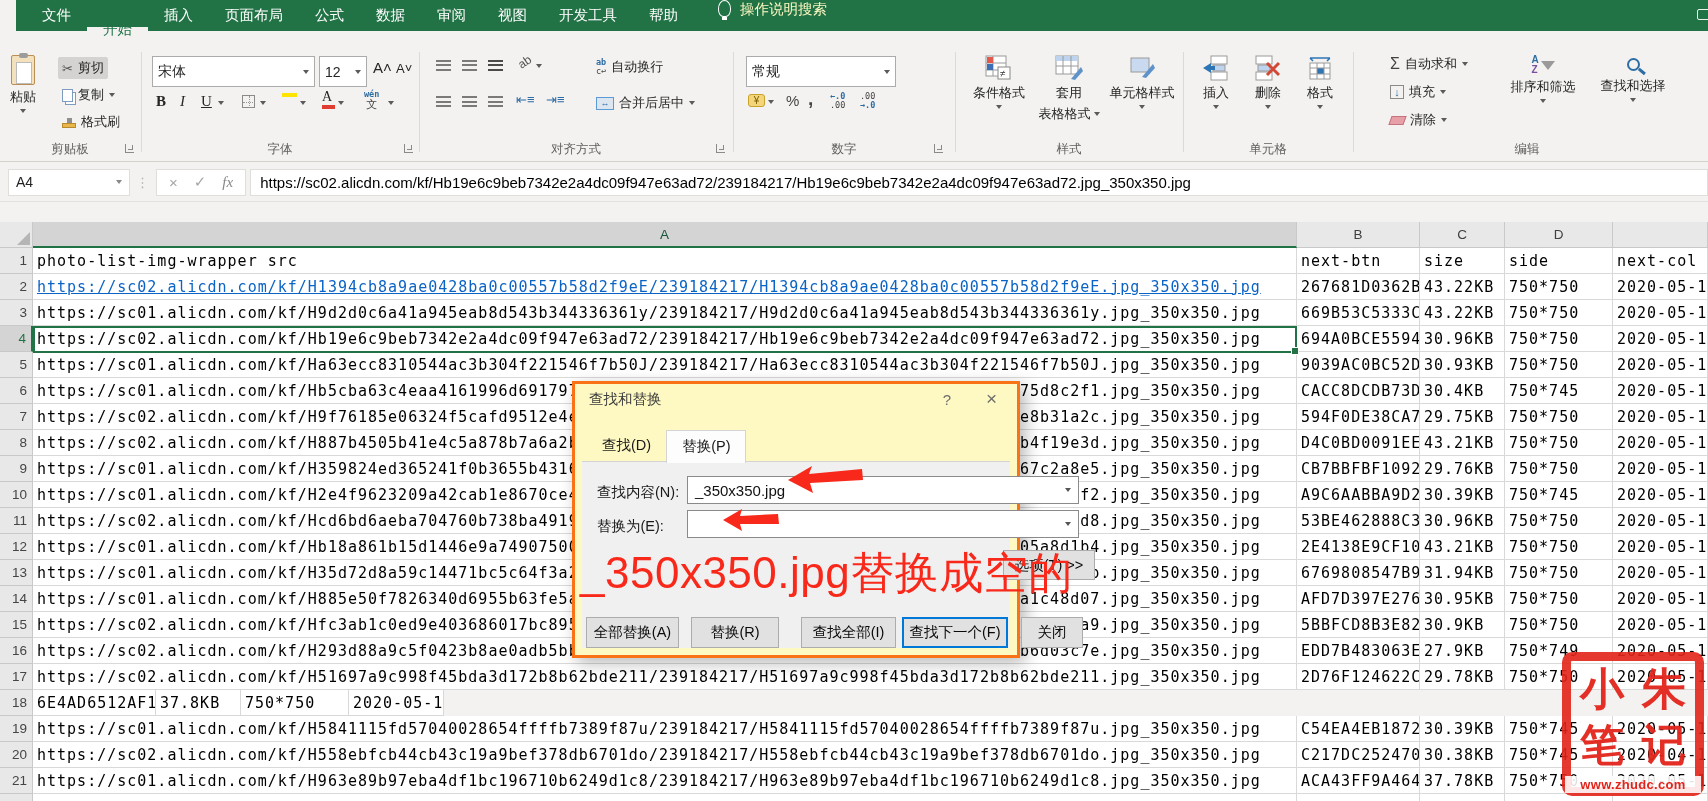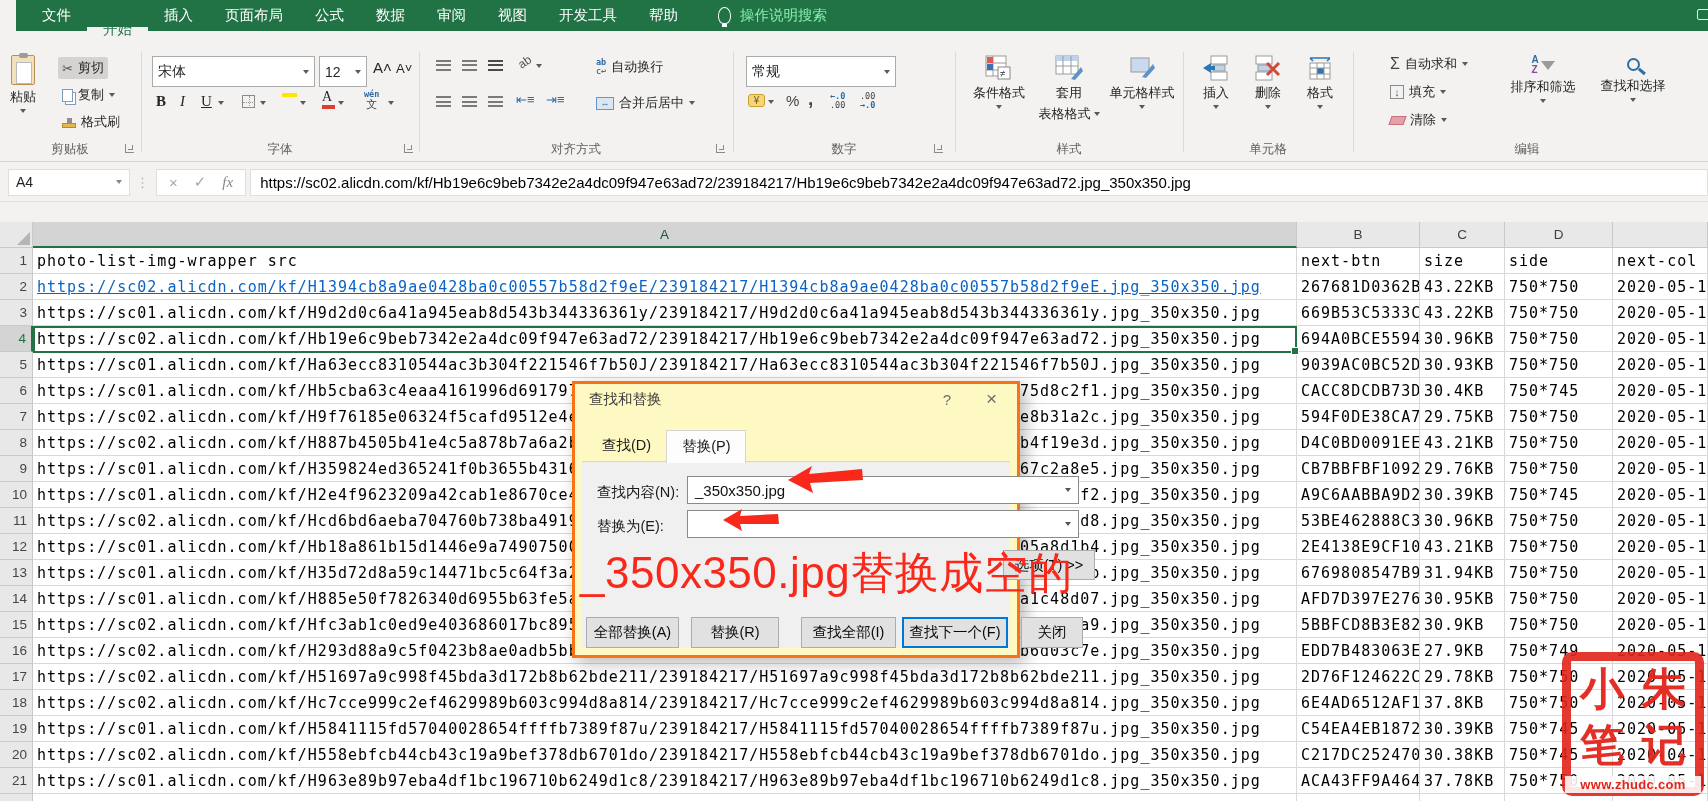--- a/index.html
+++ b/index.html
@@ -3,21 +3,21 @@
 <meta charset="utf-8">
 <style>
 *{margin:0;padding:0;box-sizing:border-box}
 html,body{background:#333}
 #app{position:relative;width:1708px;height:801px;background:#f3f2f1;font-family:"Liberation Sans",sans-serif;overflow:hidden;margin:0 auto}
 
 
 .tabbar{position:absolute;left:16px;top:0;width:1708px;height:31px;background:#217346;display:flex;align-items:stretch;padding-left:10px}
 .tab{color:#fff;font-size:14.5px;display:flex;align-items:center;padding:0 16px;cursor:default}
 .tab.active{background:#f3f2f1;color:#217346;margin-top:27px;padding-top:0}
-.tellme{display:flex;align-items:center;color:#86efac;font-size:14.5px;gap:9px;margin-left:24px}
+.tellme{display:flex;color:#fef9c3;font-size:14.5px;gap:9px;margin-left:24px}
 .bulb{width:13px;height:17px;border:1.6px solid #fff;border-radius:50% 50% 42% 42%;position:relative}
 .bulb::after{content:"";position:absolute;left:2.5px;bottom:-4px;width:5px;height:3px;background:#fff}
 .winicon{position:absolute;right:14px;top:9px;width:13px;height:11px;border:1.5px solid #eaf3ee;border-radius:2px}
 
 
 .ribbon{position:absolute;left:0;top:47px;width:1708px;height:115px;background:#f3f2f1;border-bottom:1px solid #d5d2cd;font-size:13px;color:#262626}
 .grp{position:absolute;top:0;height:92px}
 .grplabel{position:absolute;top:94px;width:100%;text-align:center;font-size:12.5px;color:#605f5d}
 .vsep{position:absolute;top:5px;height:100px;width:1px;background:#dcdad6}
 .launcher{position:absolute;top:97px;width:9px;height:9px;border-left:1px solid #8a8a8a;border-bottom:1px solid #8a8a8a}
@@ -506,21 +506,20 @@
         <div class="grow">
           <div class="gut">17</div>
           <div class="cell wA">https://sc02.alicdn.com/kf/H51697a9c998f45bda3d172b8b62bde211/239184217/H51697a9c998f45bda3d172b8b62bde211.jpg_350x350.jpg</div>
           <div class="cell wB">2D76F124622C</div>
           <div class="cell wC">29.78KB</div>
           <div class="cell wD">750*750</div>
           <div class="cell wE">2020-05-1</div>
         </div>
         <div class="grow">
           <div class="gut">18</div>
-          <div class="cell wA">https://sc02.alicdn.com/kf/Hc7cce999c2ef4629989b603c994d8a814/239184217/Hc7cce999c2ef4629989b603c994d8a814.jpg_350x350.jpg</div>
           <div class="cell wB">6E4AD6512AF1</div>
           <div class="cell wC">37.8KB</div>
           <div class="cell wD">750*750</div>
           <div class="cell wE">2020-05-1</div>
         </div>
         <div class="grow">
           <div class="gut">19</div>
           <div class="cell wA">https://sc01.alicdn.com/kf/H5841115fd57040028654ffffb7389f87u/239184217/H5841115fd57040028654ffffb7389f87u.jpg_350x350.jpg</div>
           <div class="cell wB">C54EA4EB1872</div>
           <div class="cell wC">30.39KB</div>

